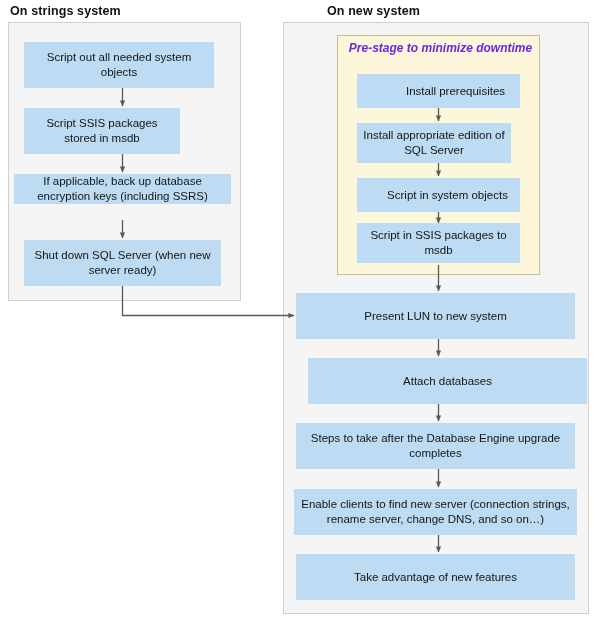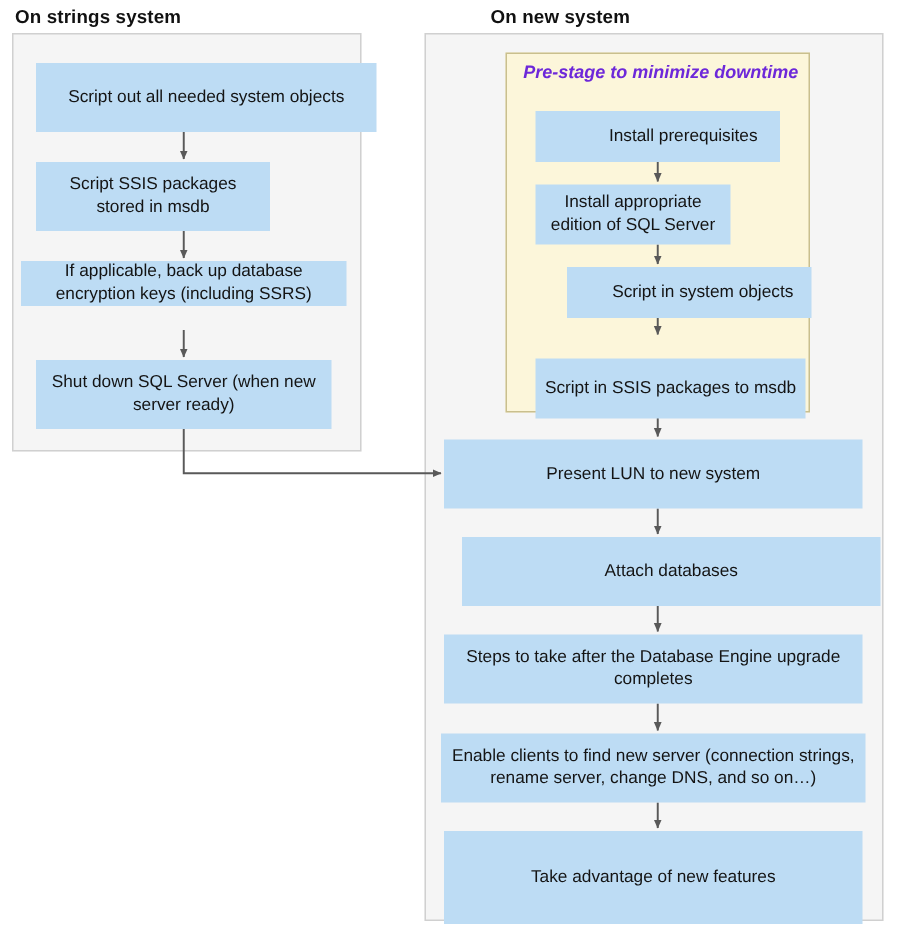--- a/index.html
+++ b/index.html
@@ -87,37 +87,37 @@
     justify-content: center;
     text-align: center;
     font-size: 11.5px;
     line-height: 15px;
     color: #141414;
     padding: 2px 6px;
   }
   .node span { display: block; }
 
   
-  #node-script-system-objects { left: 24px; top: 42px;  width: 227px; height: 46px; }
+  #node-script-system-objects { left: 24px; top: 42px;  width: 190px; height: 46px; }
   #node-script-ssis           { left: 24px; top: 108px; width: 156px; height: 46px; }
   #node-backup-keys           { left: 14px; top: 174px; width: 217px; height: 30px; }
   #node-shutdown              { left: 24px; top: 240px; width: 197px; height: 46px; justify-content: center; }
 
   
   #node-install-prereq        { left: 357px; top: 74px;  width: 163px; height: 34px; padding-left: 40px; }
-  #node-install-edition       { left: 357px; top: 123px; width: 130px; height: 40px; }
-  #node-script-sys-objects-new{ left: 378px; top: 178px; width: 163px; height: 34px; padding-left: 24px; }
-  #node-script-ssis-msdb      { left: 357px; top: 239px; width: 180px; height: 40px; }
+  #node-install-edition       { left: 357px; top: 123px; width: 154px; height: 40px; }
+  #node-script-sys-objects-new{ left: 357px; top: 178px; width: 163px; height: 34px; padding-left: 24px; }
+  #node-script-ssis-msdb      { left: 357px; top: 223px; width: 163px; height: 40px; }
 
   
   #node-present-lun           { left: 296px; top: 293px; width: 279px; height: 46px; }
   #node-attach-databases      { left: 280px; top: 358px; width: 279px; height: 46px; margin-left: 28px; }
   #node-post-upgrade-steps    { left: 296px; top: 423px; width: 279px; height: 46px; }
   #node-enable-clients        { left: 294px; top: 489px; width: 283px; height: 46px; }
-  #node-new-features          { left: 296px; top: 554px; width: 279px; height: 62px; }
+  #node-new-features          { left: 296px; top: 554px; width: 279px; height: 46px; }
 
   
   #connectors {
     position: absolute;
     left: 0; top: 0;
     width: 600px; height: 628px;
     pointer-events: none;
   }
 </style>
 </head>

